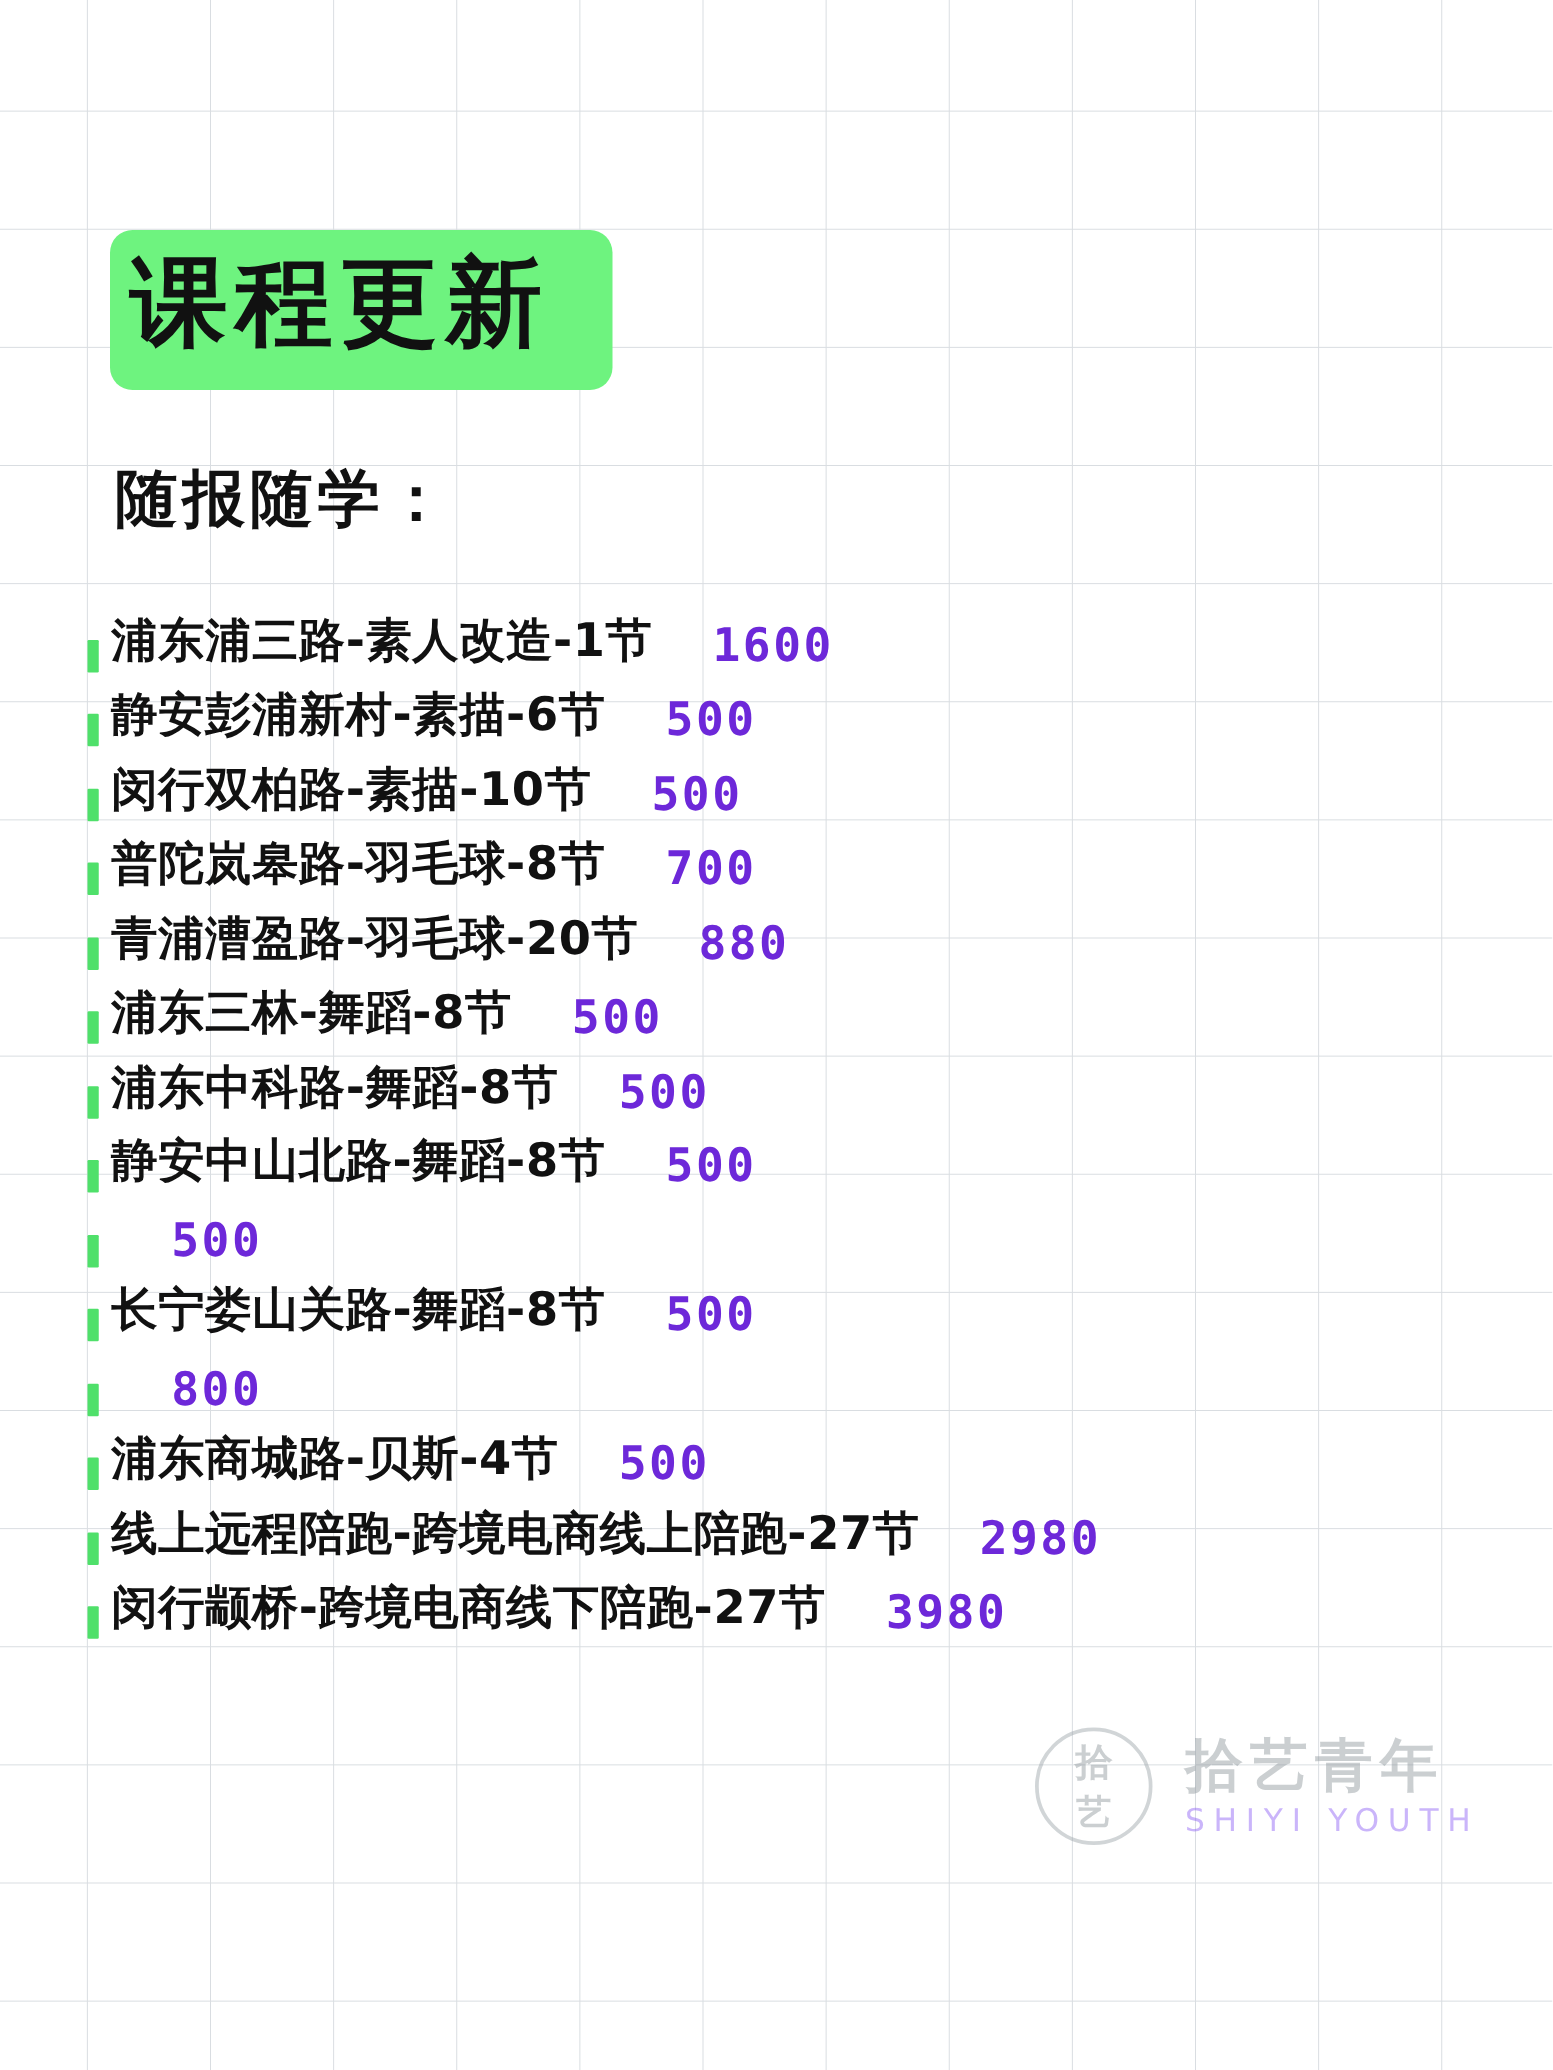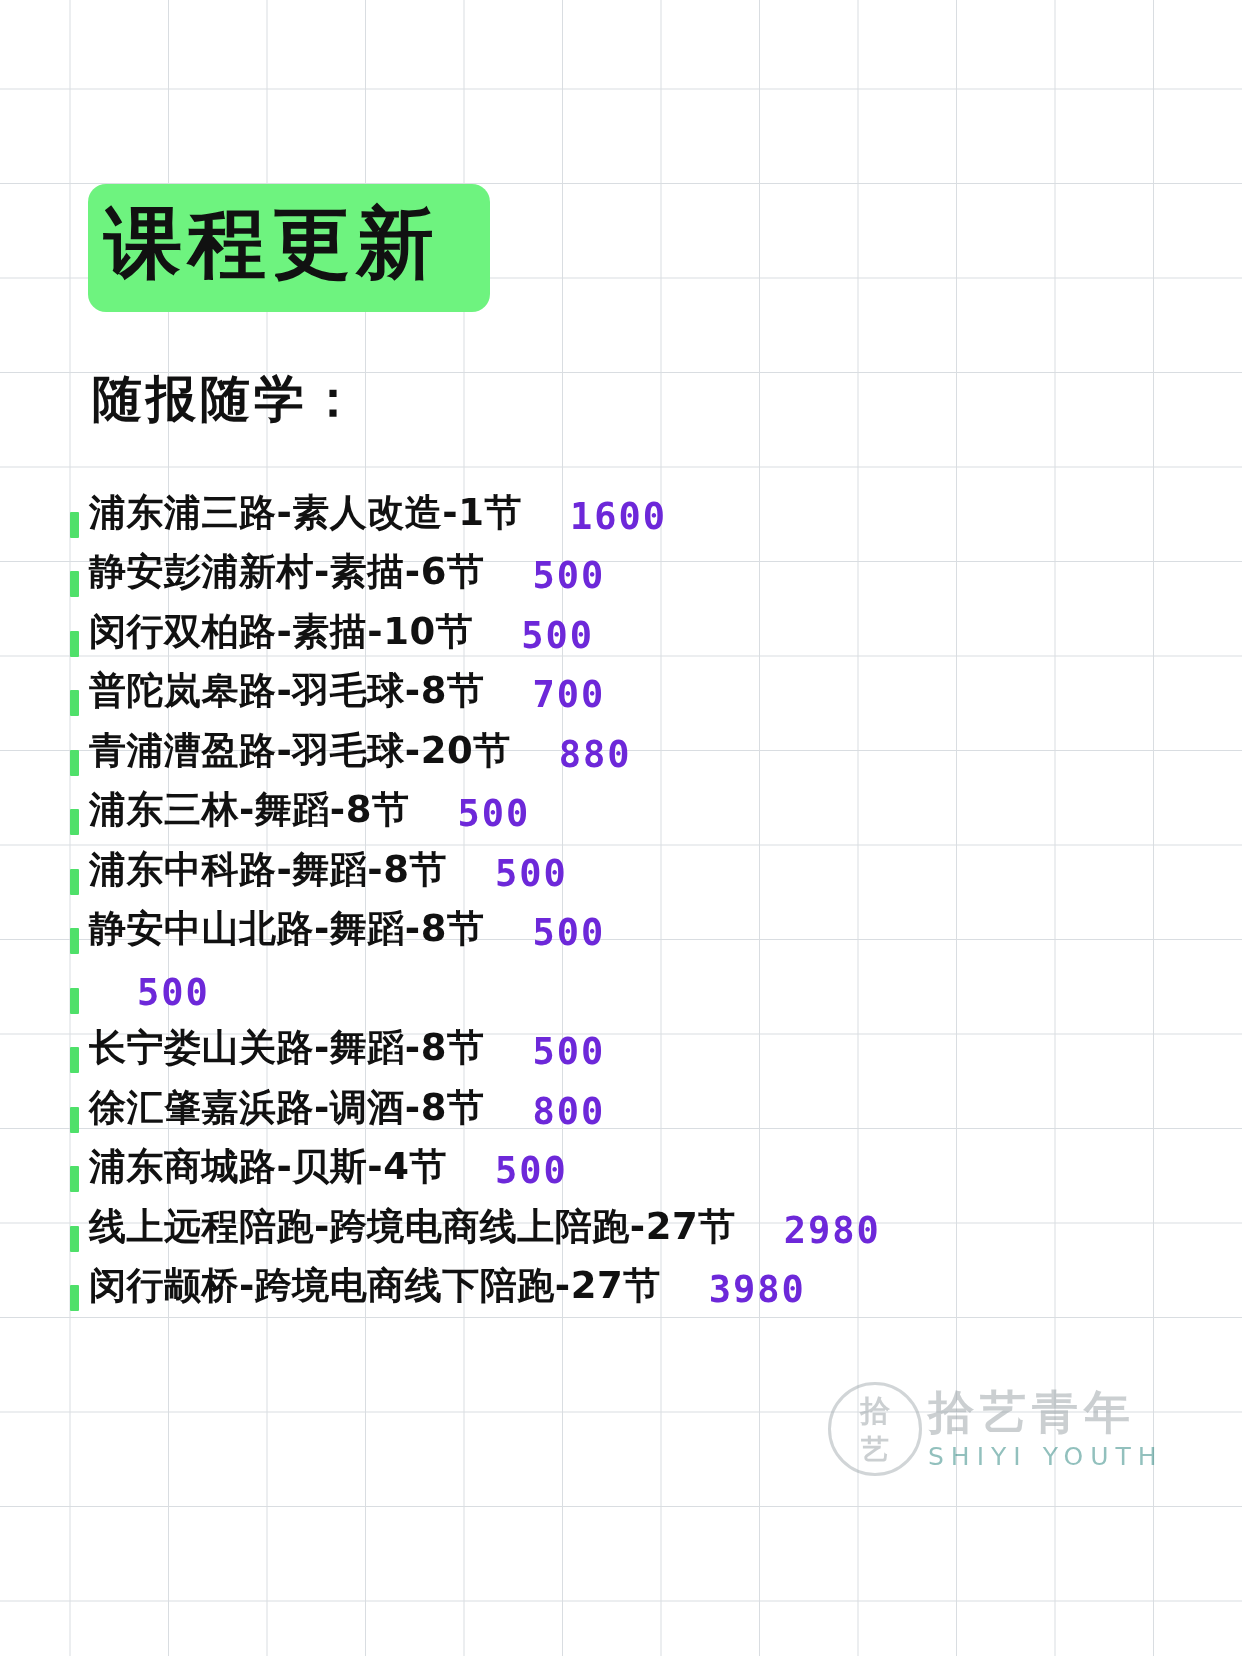--- a/index.html
+++ b/index.html
@@ -152,36 +152,36 @@
     left: 0;
     right: 0;
     text-align: center;
     font-family: "DejaVu Sans", sans-serif;
     font-size: 28px;
     font-weight: bold;
     color: #8d969b;
     line-height: 30px;
   }
   #logo-text {
-    margin-left: 6px;
+    margin-left: 26px;
   }
   #brand-cn {
     font-family: "DejaVu Sans", sans-serif;
     font-weight: bold;
     font-size: 46px;
     letter-spacing: 6px;
     color: #8d969b;
     line-height: 52px;
     white-space: nowrap;
   }
   #brand-en {
     font-family: "DejaVu Sans", sans-serif;
     font-size: 25px;
     letter-spacing: 7px;
-    color: #0f766e;
+    color: #8b5cf6;
     line-height: 30px;
     margin-top: 4px;
     white-space: nowrap;
   }
 </style>
 </head>
 <body>
 
 <div id="grid-bg"></div>
 
@@ -239,21 +239,20 @@
         <span class="bullet"></span>
         <span class="course-price">500</span>
       </div>
       <div class="course-row">
         <span class="bullet"></span>
         <span class="course-name">长宁娄山关路-舞蹈-8节</span>
         <span class="course-price">500</span>
       </div>
       <div class="course-row">
         <span class="bullet"></span>
-        <span class="course-name">徐汇肇嘉浜路-调酒-8节</span>
         <span class="course-price">800</span>
       </div>
       <div class="course-row">
         <span class="bullet"></span>
         <span class="course-name">浦东商城路-贝斯-4节</span>
         <span class="course-price">500</span>
       </div>
       <div class="course-row">
         <span class="bullet"></span>
         <span class="course-name">线上远程陪跑-跨境电商线上陪跑-27节</span>

